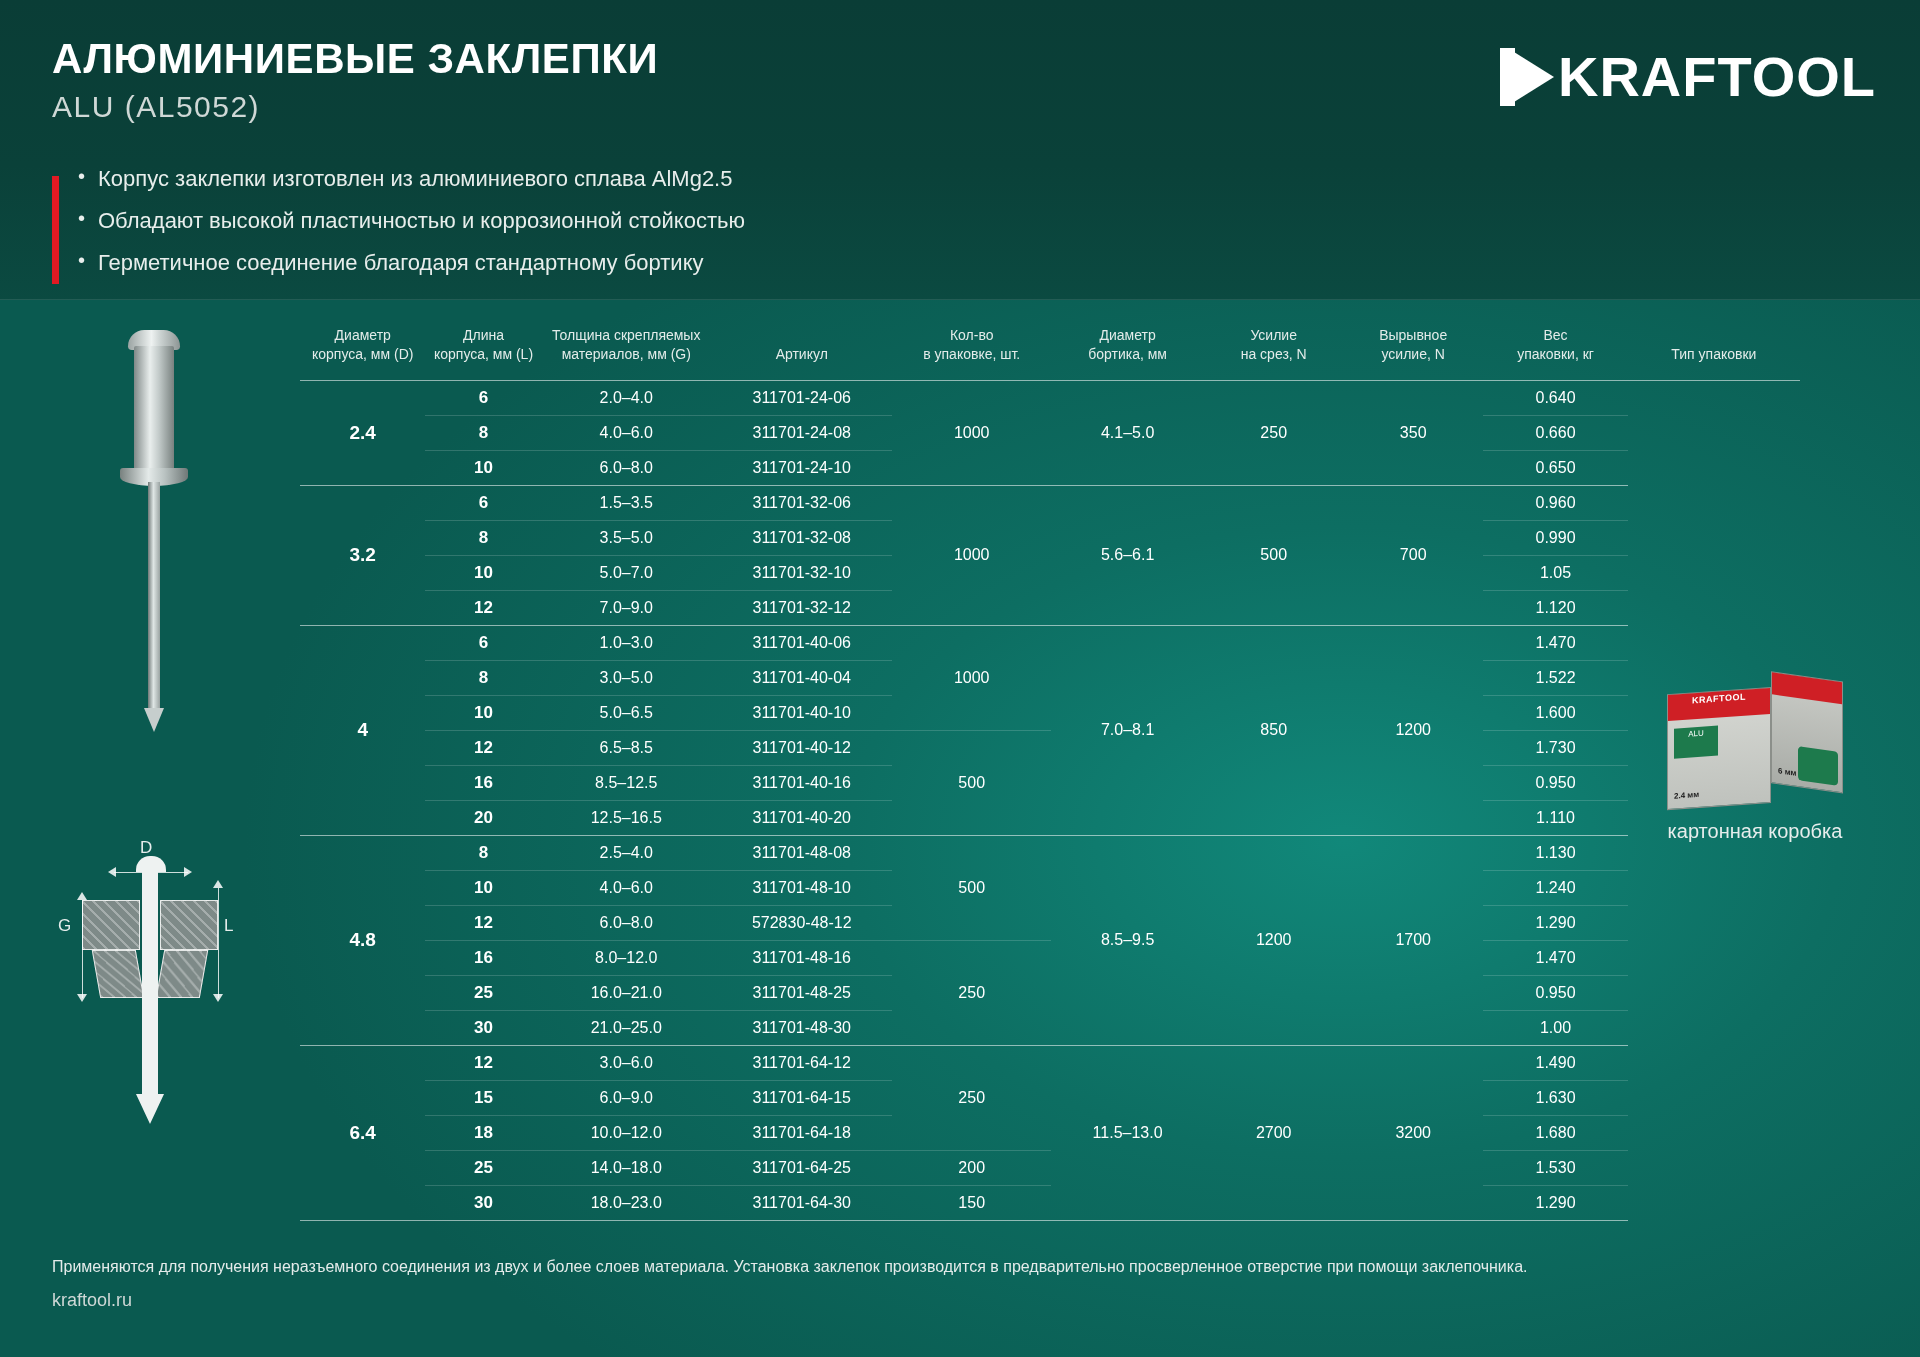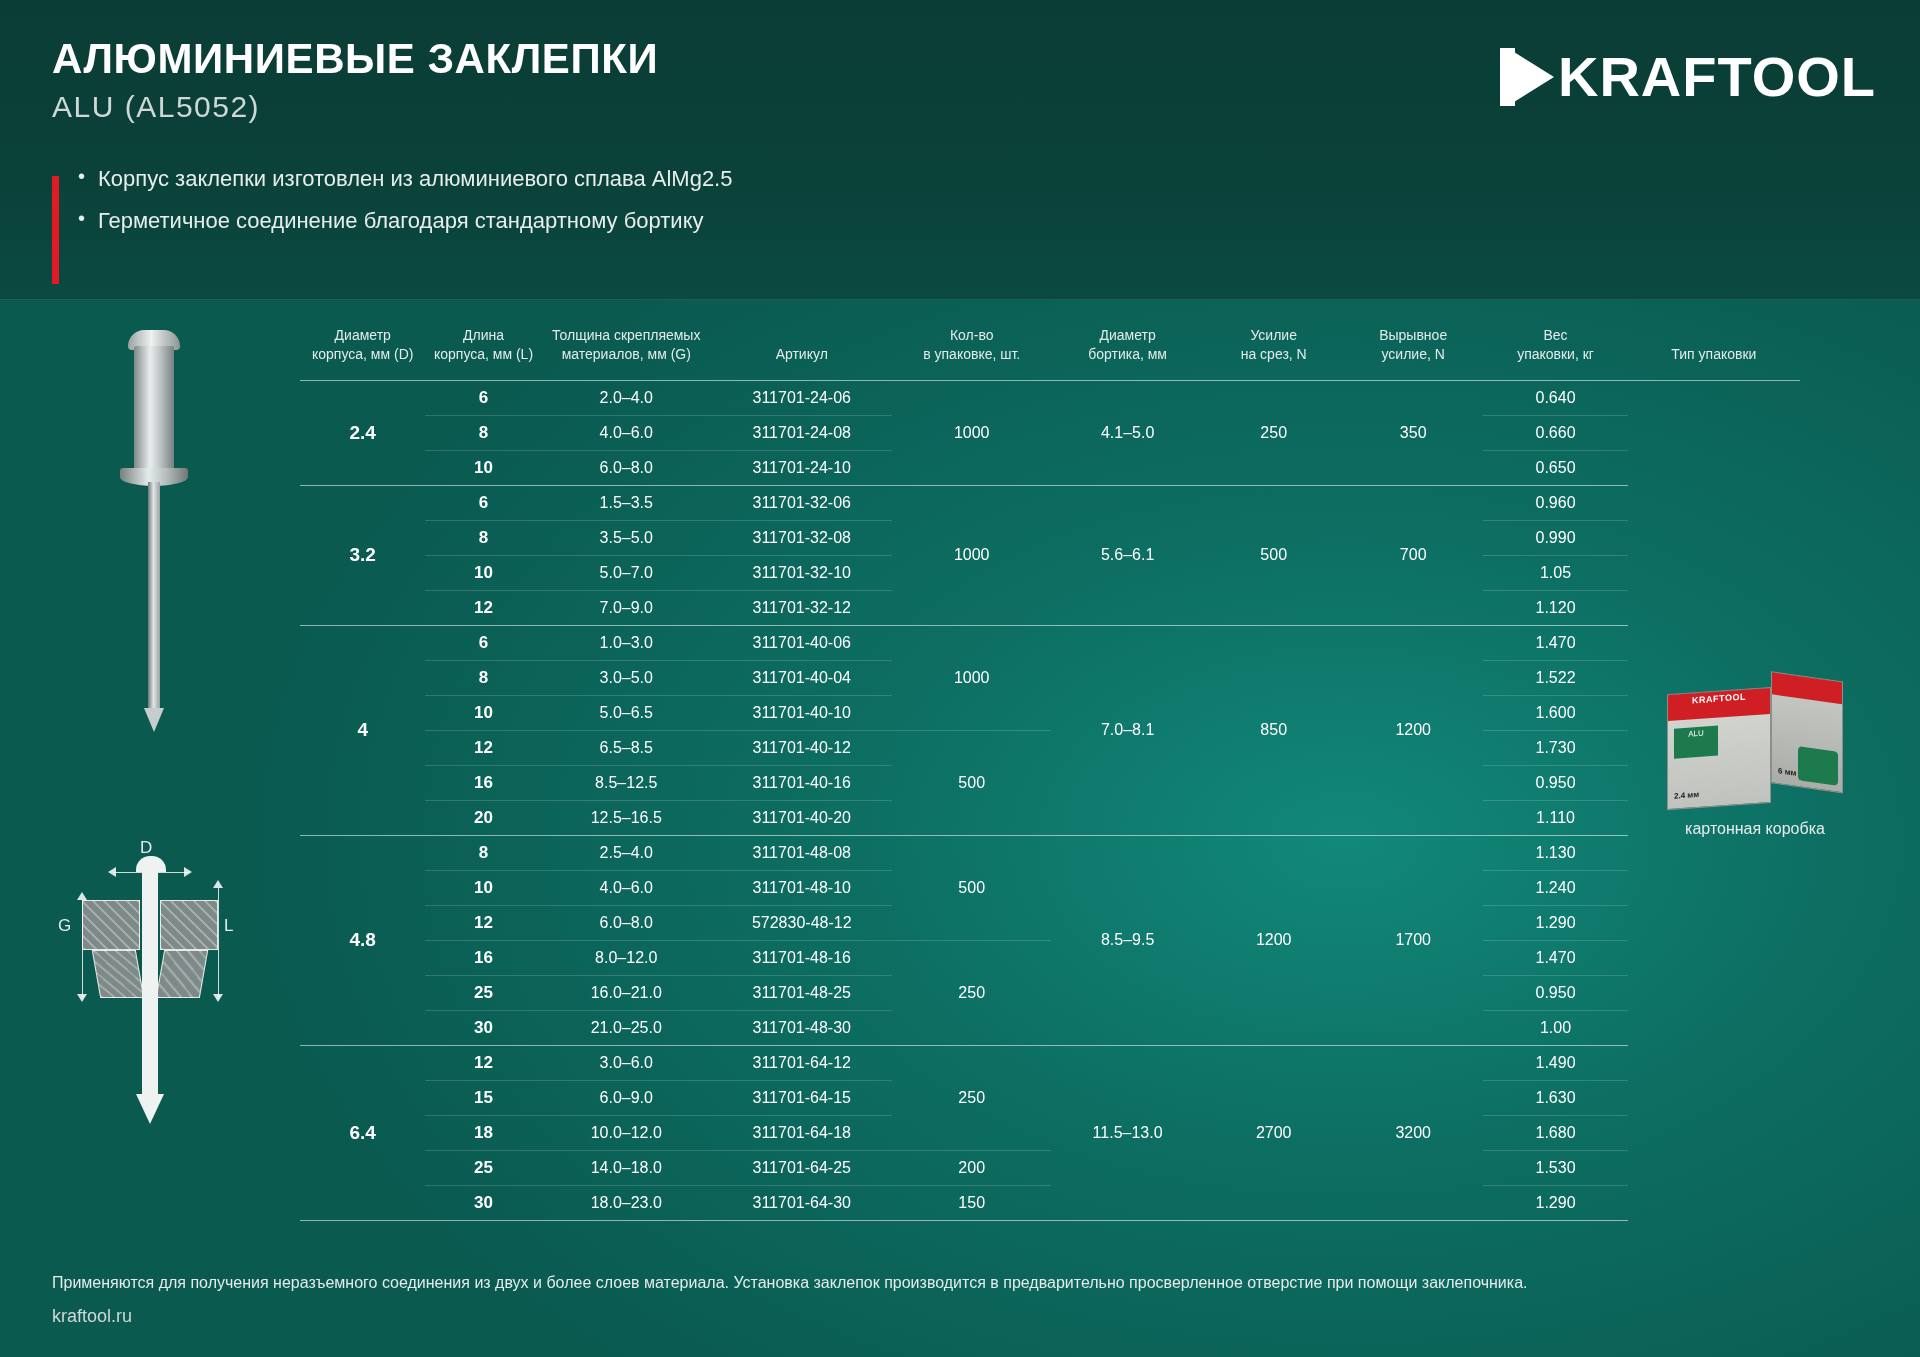--- a/index.html
+++ b/index.html
@@ -196,23 +196,23 @@
   .box-side-red {
     position: absolute; left: 0; top: 0; width: 100%; height: 22px; background: #cf1f25;
   }
   .box-drill {
     position: absolute; right: 4px; bottom: 6px; width: 40px; height: 34px;
     background: #1d7a4c; border-radius: 4px;
   }
   .box-label {
     position: absolute; left: 6px; bottom: 8px; font-size: 8px; color: #222; font-weight: bold;
   }
-  #box-caption { margin-top: 16px; color: #e6edec; font-size: 16px; }
-  
-  #footer { position: absolute; left: 52px; bottom: 30px; width: 1820px; }
+  #box-caption { margin-top: 16px; color: #e6edec; font-size: 20px; }
+  
+  #footer { position: absolute; left: 52px; bottom: 46px; width: 1820px; }
   #footer .note { color: #e4ebea; font-size: 16px; }
   #footer .site { color: #cfd8d6; font-size: 18px; margin-top: 14px; }
 </style>
 </head>
 <body>
 
 <div id="page">
 
   <div id="header">
     <div id="title-block">
@@ -222,20 +222,21 @@
 
     <div id="logo">
       <span class="logo-k"></span>
       <span class="logo-text">KRAFTOOL</span>
     </div>
 
     <div id="bullets">
       <div class="bar"></div>
       <ul>
         <li>Корпус заклепки изготовлен из алюминиевого сплава AlMg2.5</li>
+        <li>Обладают высокой пластичностью и коррозионной стойкостью</li>
         <li>Герметичное соединение благодаря стандартному бортику</li>
       </ul>
     </div>
   </div>
 
   <div id="rivet">
     <div class="rv-head"></div>
     <div class="rv-body"></div>
     <div class="rv-flange"></div>
     <div class="rv-mandrel"></div>

